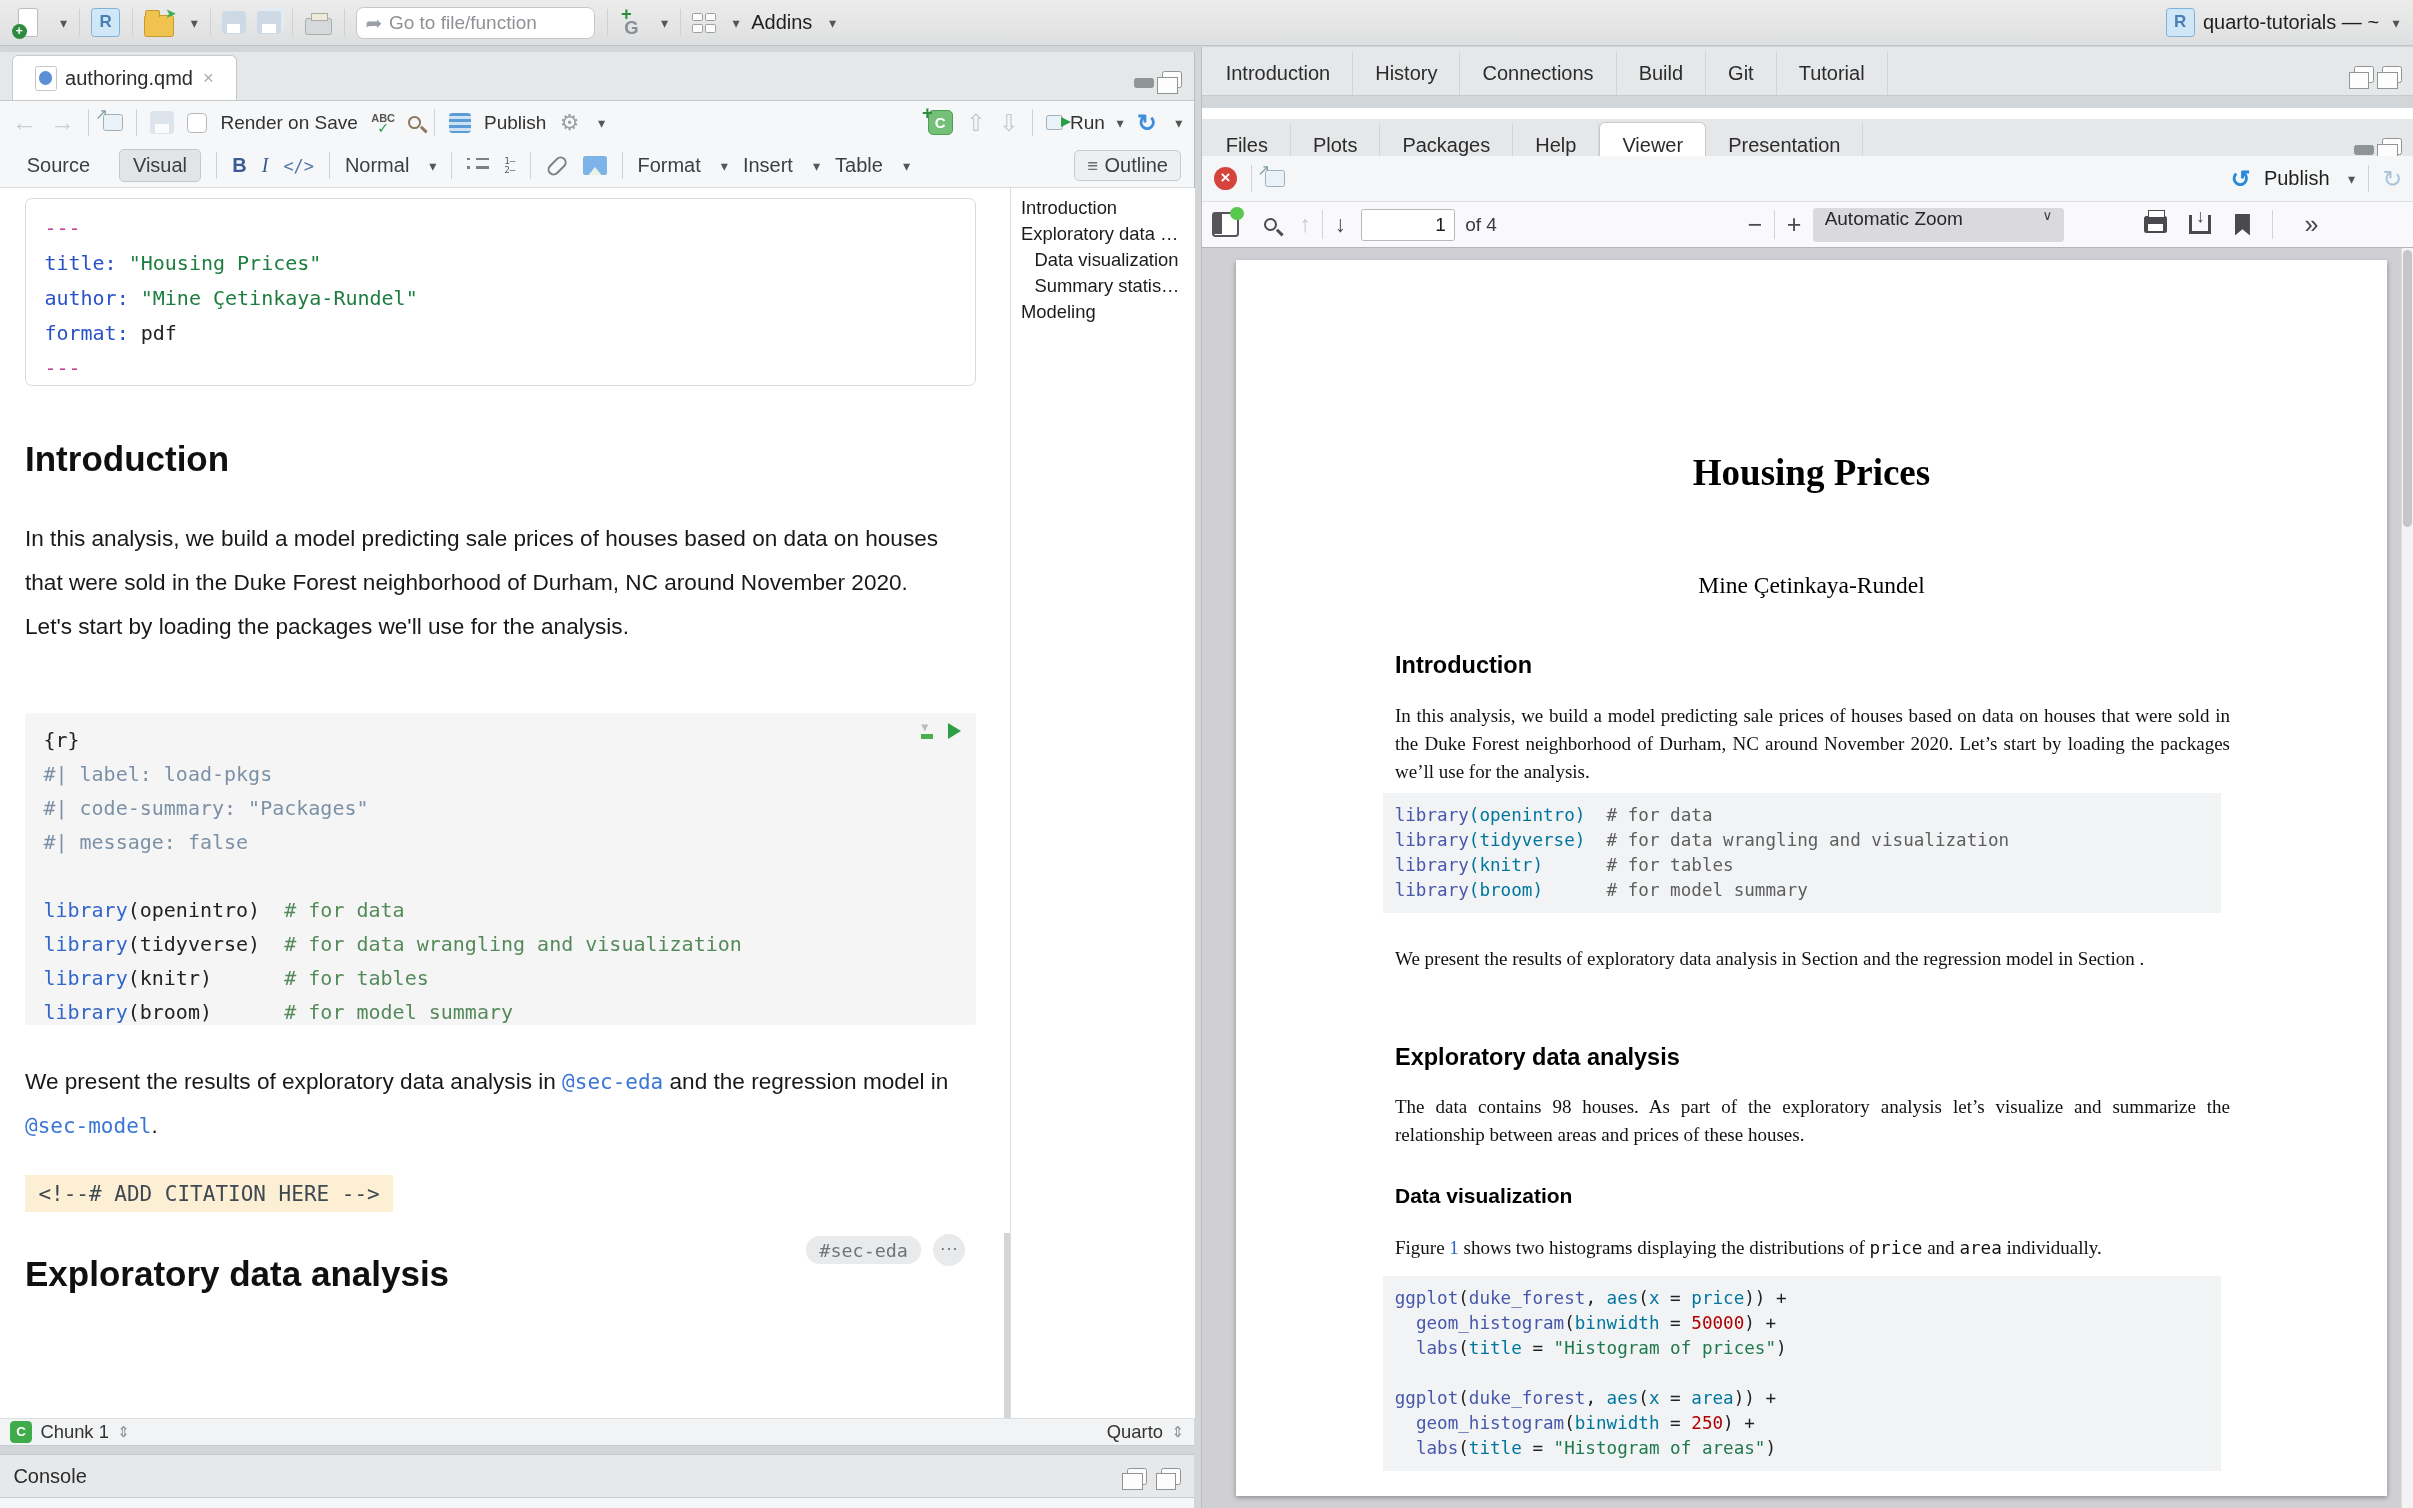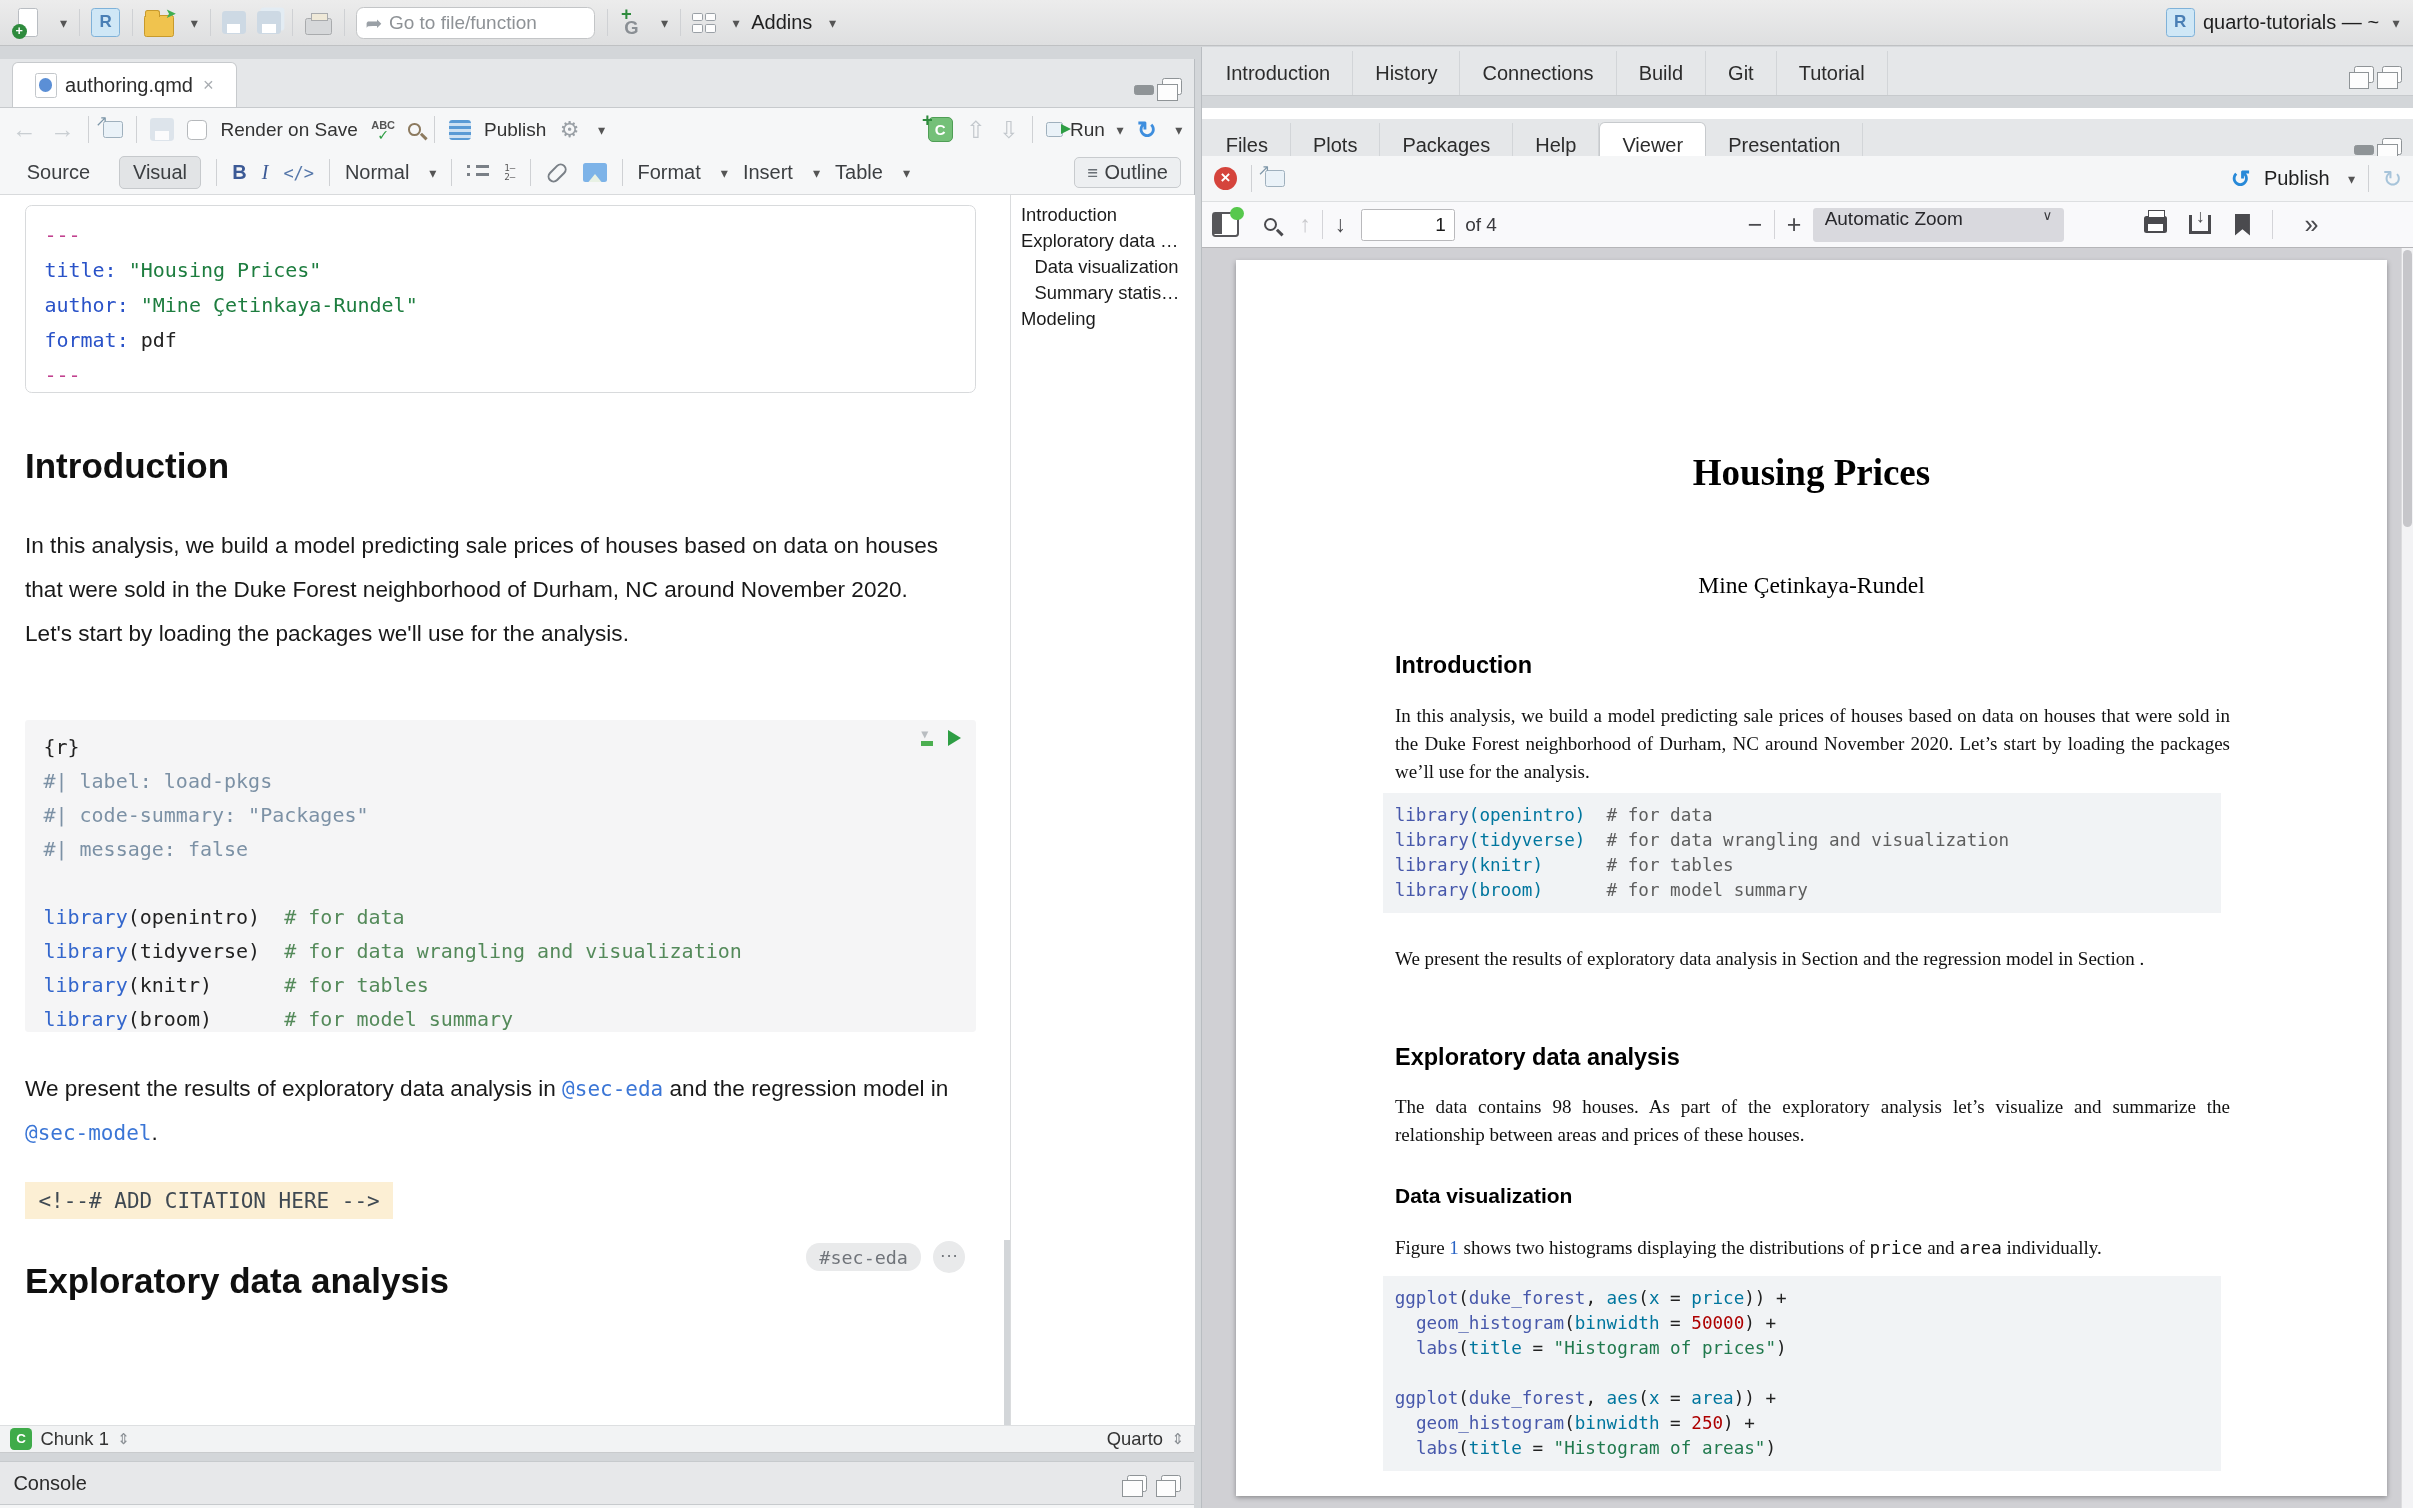--- a/index.html
+++ b/index.html
@@ -34,21 +34,21 @@
 .jump{color:#9aa0a6;font-size:20px}
 .vcs{width:25px;height:25px;position:relative}
 .vcs::before{content:"+";position:absolute;left:1.7px;top:-6.7px;color:#2e8b3d;font-size:18.4px;font-weight:bold}
 .vcs::after{content:"G";position:absolute;left:5px;top:6.7px;color:#8a8f94;font-size:18.4px;font-weight:bold}
 .grid4{width:23.5px;height:20px;display:grid;grid-template-columns:1fr 1fr;gap:2.5px}
 .grid4 span{border:1.7px solid #9aa0a6;border-radius:1.7px;background:#fdfdfd}
 .tb-label{font-size:20px;color:#1f1f1f}
 #proj{margin-left:auto;display:flex;align-items:center;gap:8.4px}
 
 
-#left-pane{position:absolute;left:0;top:59px;width:1195px;height:1181px;background:#fff;border-right:0.8px solid #b9bdc1}
+#left-pane{position:absolute;left:0;top:52px;width:1195px;height:1181px;background:#fff;border-right:0.8px solid #b9bdc1}
 #right-pane{position:absolute;left:1201px;top:47px;width:1213px;height:1462px;background:#fff;border-left:0.8px solid #b9bdc1}
 
 
 .tabstrip{position:absolute;left:0;width:100%;height:49px;background:#e5e7e9;border-bottom:0.8px solid #c7cacd;display:flex;align-items:flex-end}
 .tab{height:44px;display:flex;align-items:center;padding:0 22px;font-size:20px;color:#2c2c2c;border-right:0.8px solid #d2d5d8}
 .tab.active{background:#fff;border:0.8px solid #c7cacd;border-bottom:none;border-radius:5.9px 5.9px 0 0;height:45px}
 .winbtns{margin-left:auto;display:flex;gap:8.4px;align-items:center;padding:0 11.7px 11.7px 0}
 .wmin,.wmax{width:20px;height:17px;border:1.7px solid #8f9497;border-radius:2.5px;background:#fdfdfd;position:relative}
 .wmin{height:10px;margin-top:6.7px;background:#8f9497}
 .wmax::before{content:"";position:absolute;left:-5.9px;top:4.2px;width:18.4px;height:15px;border:1.7px solid #8f9497;background:#fdfdfd}

